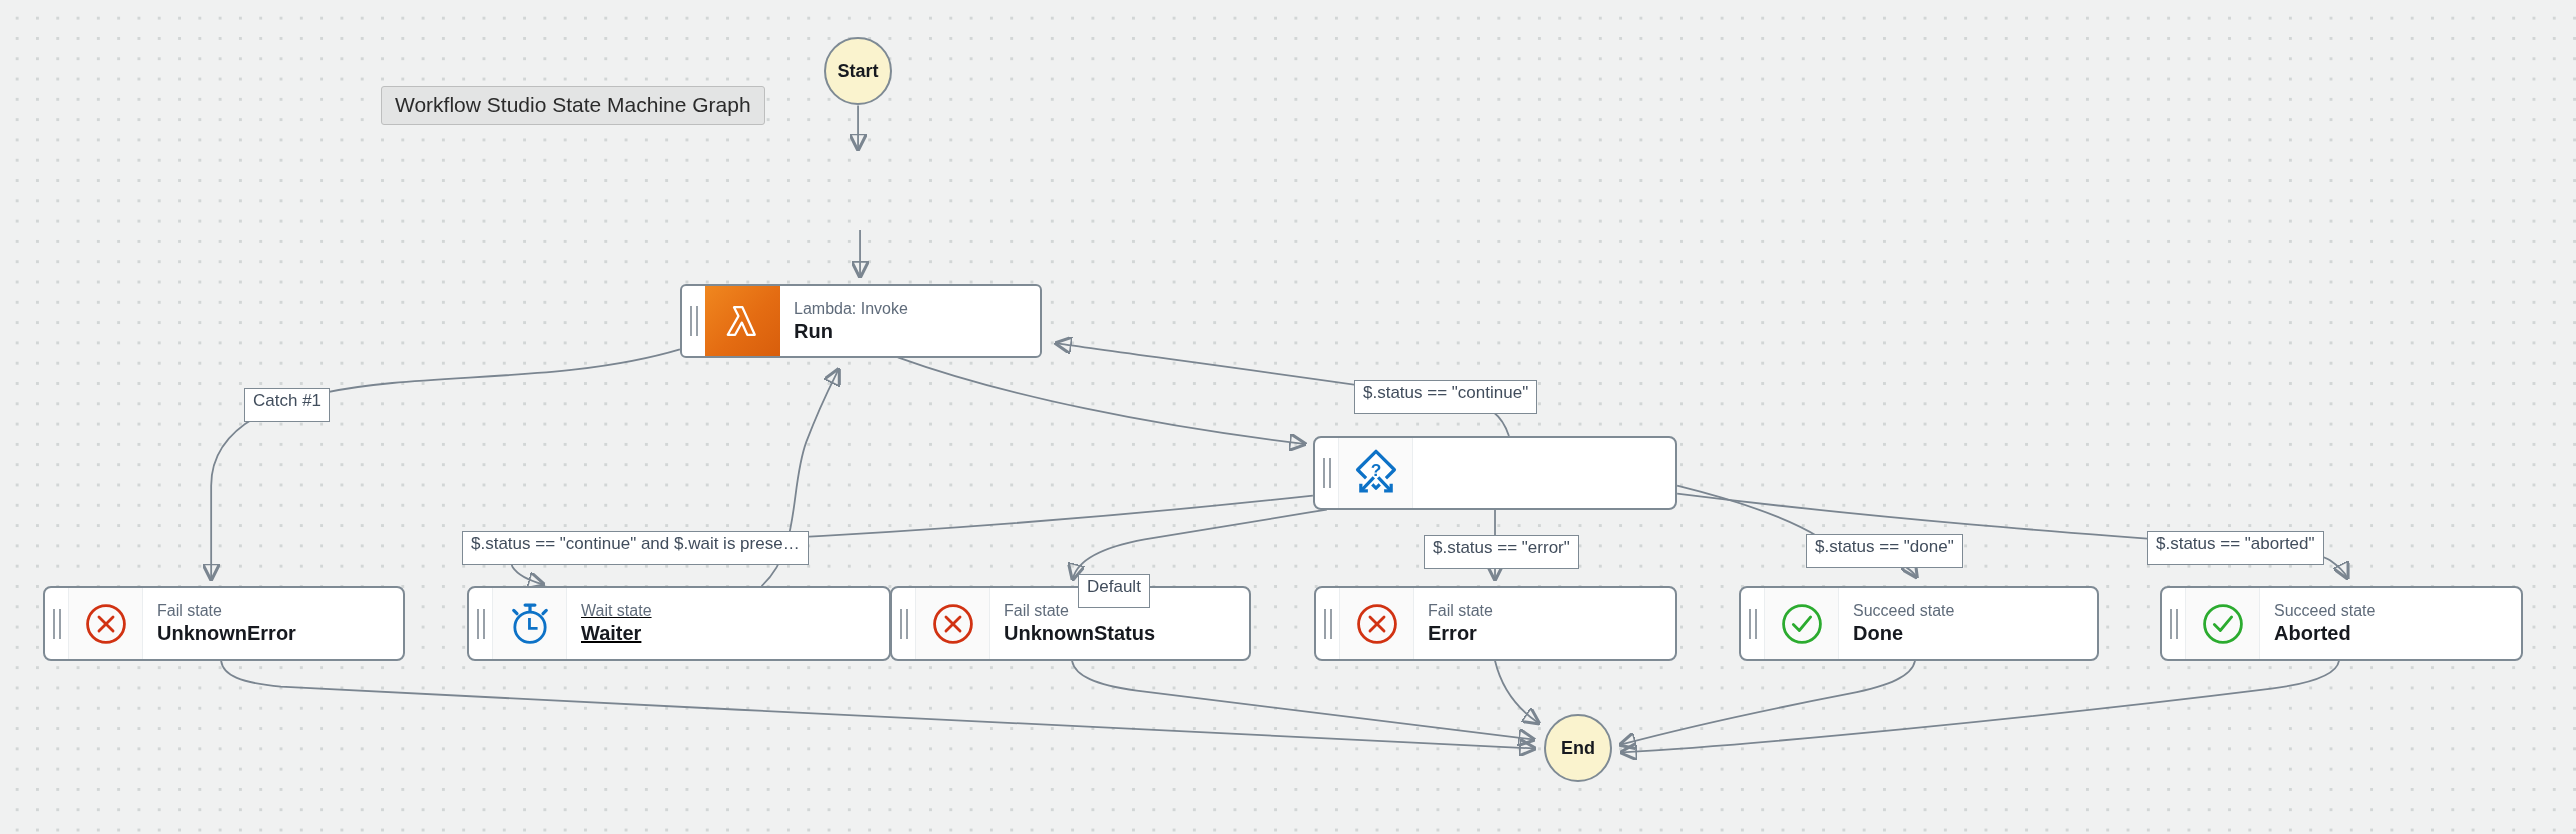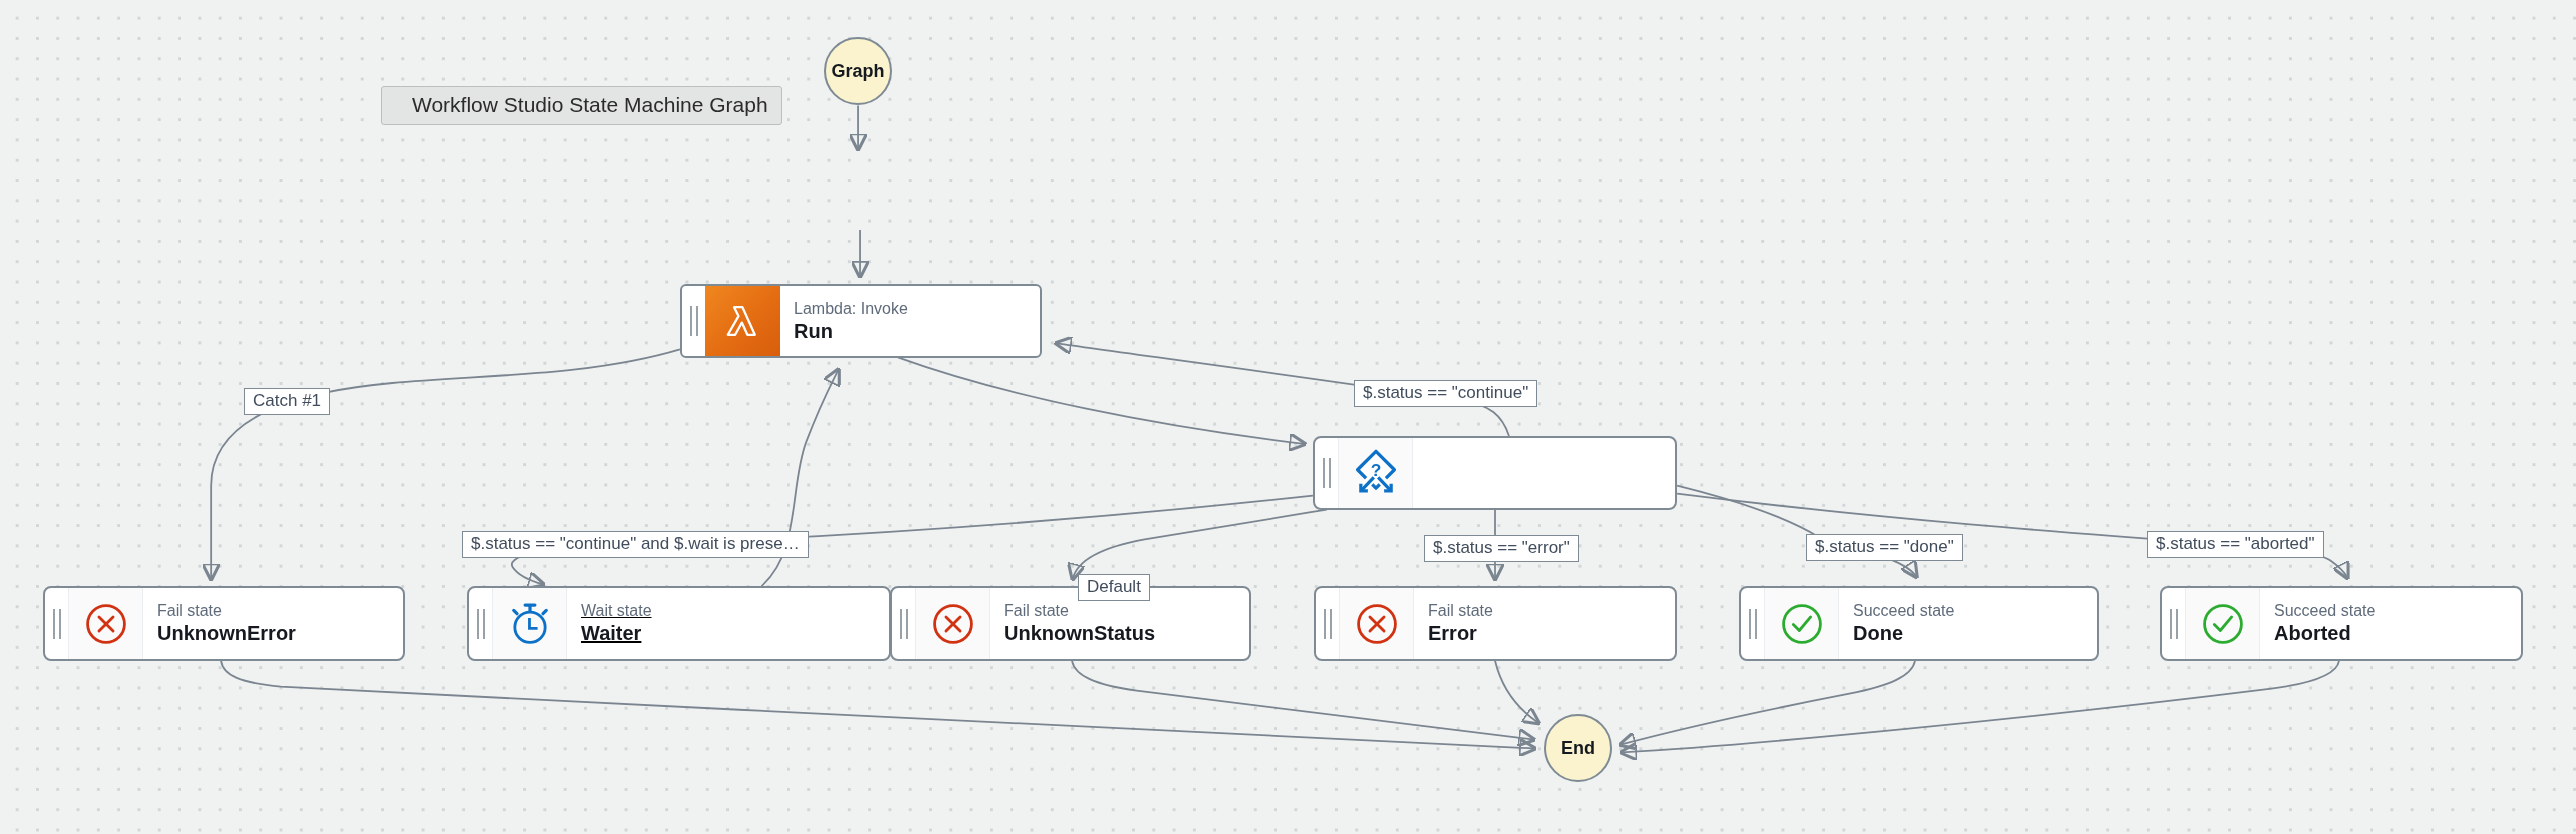--- a/index.html
+++ b/index.html
@@ -31,26 +31,26 @@
   .node-type{font-size:16px;color:#5f6b7a;}
   .node-title{font-size:20px;font-weight:700;color:#16191f;}
   .terminal{
     position:absolute;z-index:2;width:68px;height:68px;border-radius:50%;box-sizing:border-box;
     background:#faf3ce;border:2px solid #7e8a94;
     display:flex;align-items:center;justify-content:center;
     font-size:18px;font-weight:600;color:#16191f;
   }
   .edge-label{
     position:absolute;z-index:3;background:#fff;border:1.4px solid #7e8a94;
-    color:#414d5c;font-size:17px;padding:2px 8px 3px 8px;white-space:nowrap;
+    color:#414d5c;font-size:17px;padding:2px 8px 10px 8px;white-space:nowrap;
   }
   .tooltip{
     position:absolute;z-index:4;left:381px;top:86px;
     background:#e3e4e4;border:1px solid #bdbebe;border-radius:3px;
-    padding:6px 13px 7px 30px;font-size:21px;color:#2b2b2b;white-space:nowrap;
+    padding:6px 13px 7px 13px;font-size:21px;color:#2b2b2b;white-space:nowrap;
   }
   .icon-svg{display:block;}
 </style>
 </head>
 <body>
 
 <div class="canvas">
 
   <svg class="edges" width="2576" height="834" viewBox="0 0 2588 838">
     <defs>
@@ -69,21 +69,21 @@
     <path d="M1685 488 C1758 506 1802 524 1828 540 C1892 557 1917 567 1925 579" marker-end="url(#ah)"></path>
     <path d="M1685 496 C1900 523 2100 537 2238 547 C2300 551 2330 556 2341 563 C2351 570 2356 576 2358 580" marker-end="url(#ah)"></path>
     <path d="M765 589 C805 552 793 490 810 444 C824 407 834 388 842 372" marker-end="url(#ah)"></path>
     <path d="M222 664 C224 679 242 686 282 690 C700 713 1290 737 1541 752" marker-end="url(#ah)"></path>
     <path d="M1077 664 C1080 679 1100 688 1142 694 C1310 715 1468 733 1540 743" marker-end="url(#ah)"></path>
     <path d="M1502 664 C1508 689 1523 711 1545 726" marker-end="url(#ah)"></path>
     <path d="M1924 664 C1921 679 1899 689 1858 697 C1770 714 1682 734 1629 748" marker-end="url(#ah)"></path>
     <path d="M2350 664 C2348 677 2327 686 2282 692 C2040 722 1756 749 1630 756" marker-end="url(#ah)"></path>
   </svg>
 
-  <div class="terminal" style="left:824px;top:37px;">Graph</div>
+  <div class="terminal" style="left:824px;top:37px;">Start</div>
   <div class="terminal" style="left:1544px;top:714px;">End</div>
 
   <div class="tooltip">Workflow Studio State Machine Graph</div>
 
 
   <div class="node" style="left:680px;top:284px;width:362px;height:74px;border-radius:6px;">
     <div class="grip">
         <i></i>
         <i></i>
       </div>

